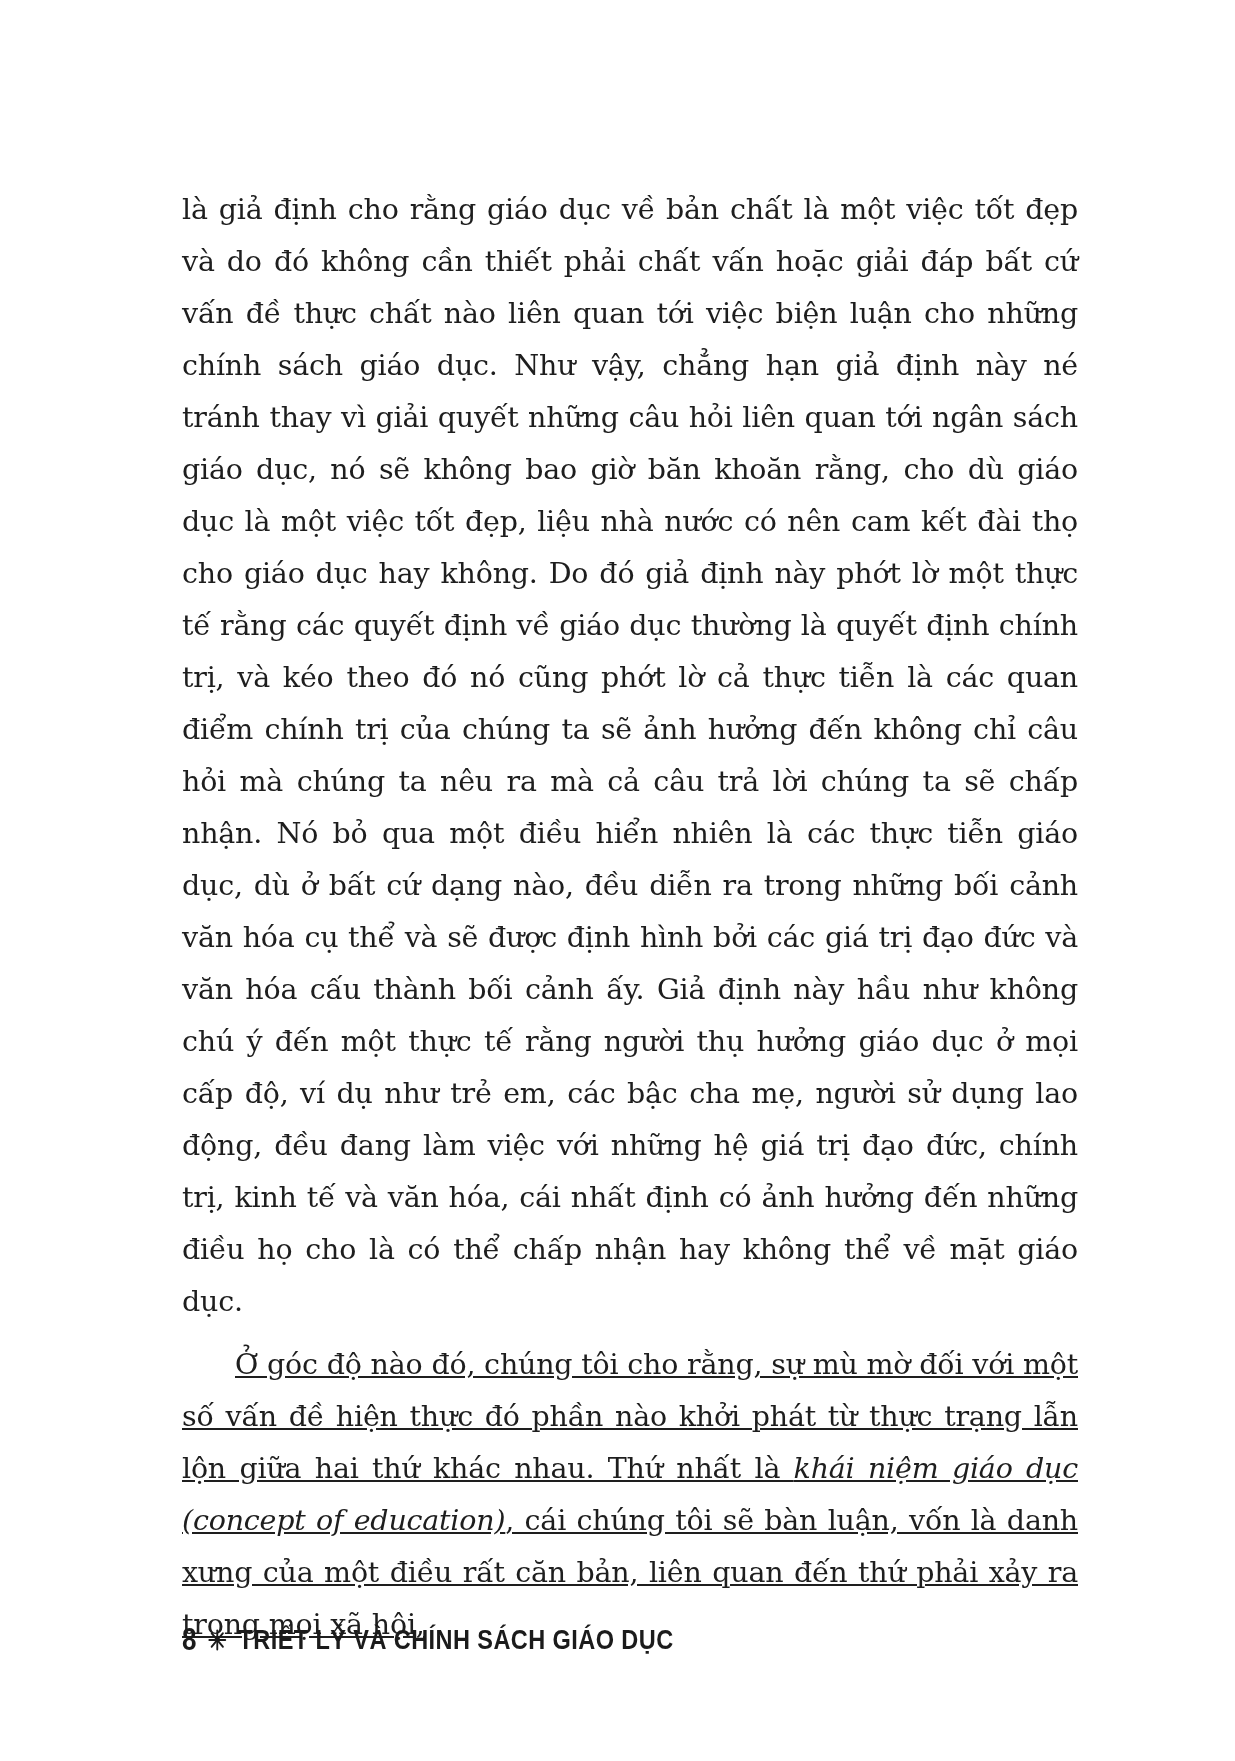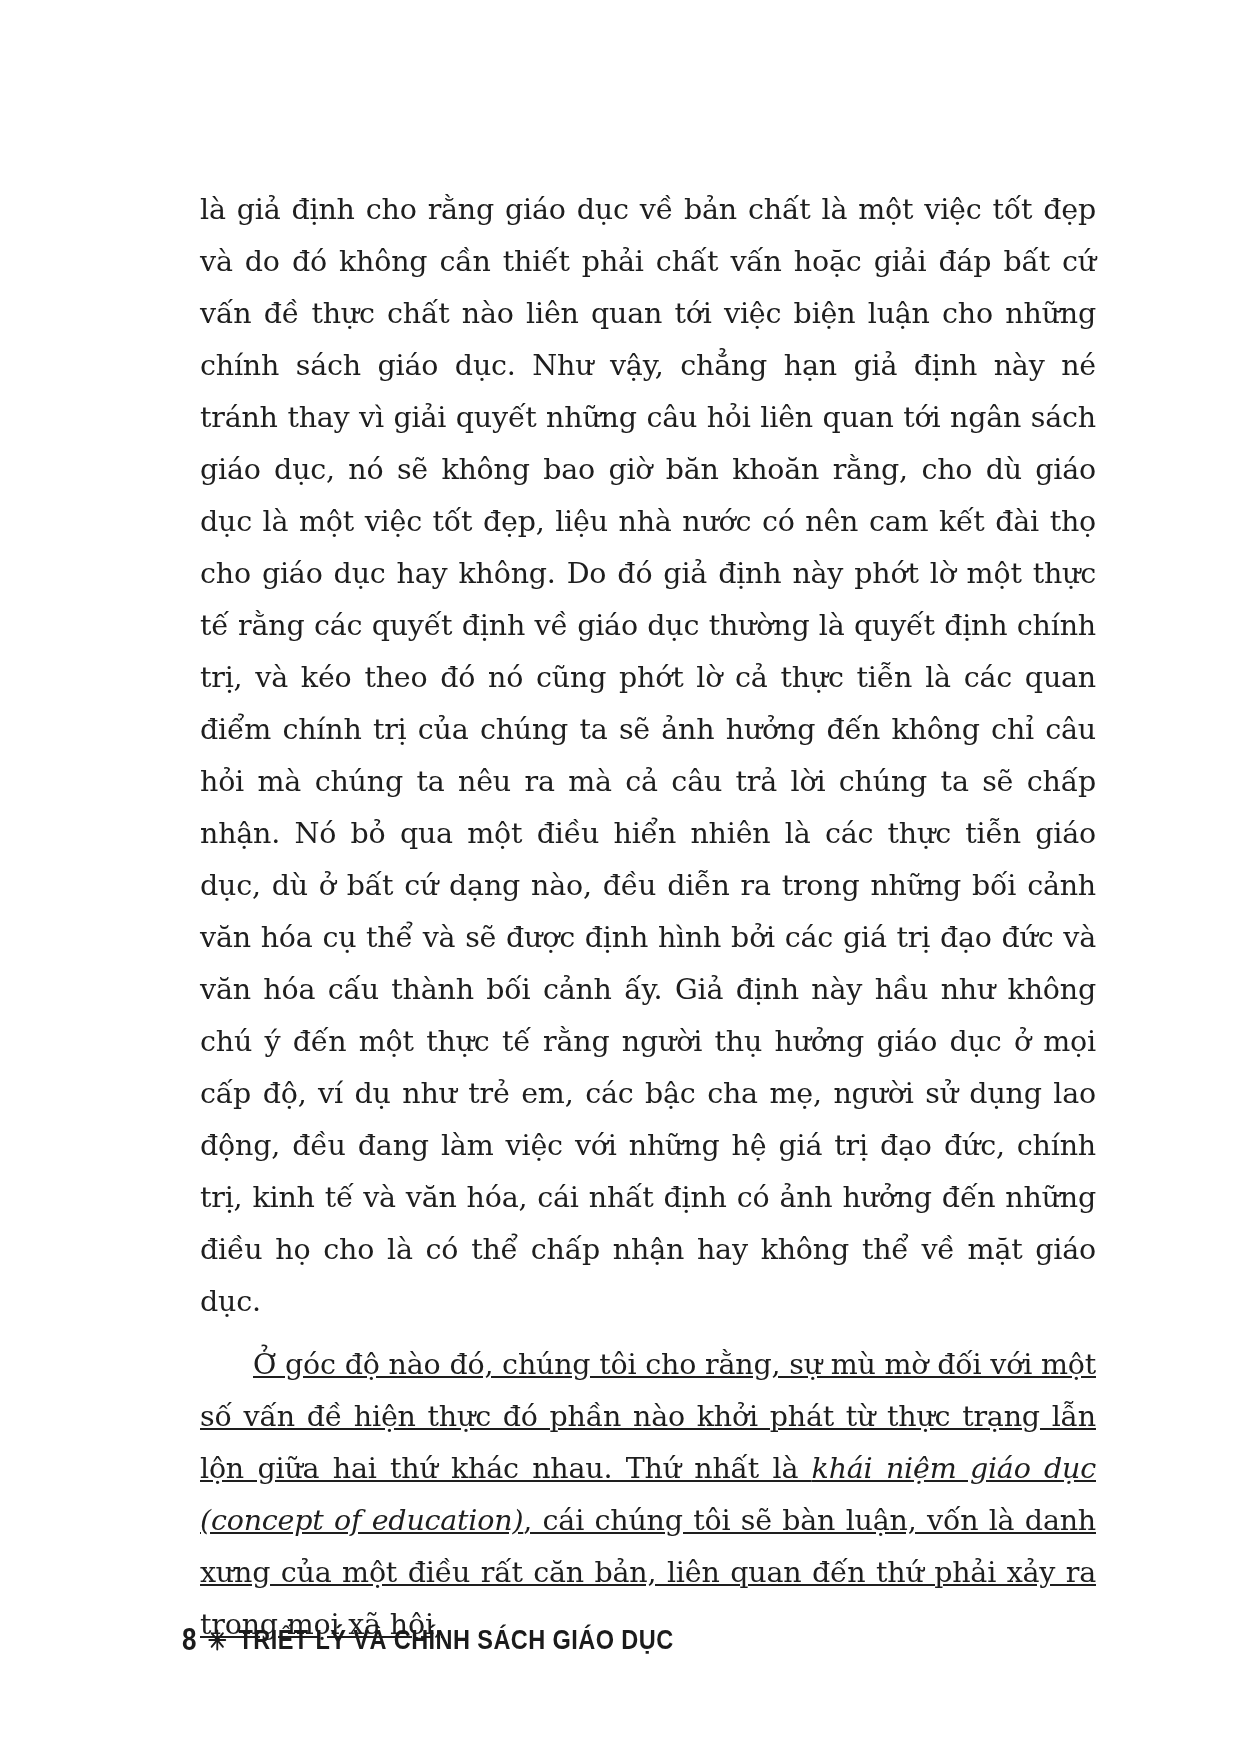--- a/index.html
+++ b/index.html
@@ -10,21 +10,21 @@
   .page {
     position: relative;
     width: 1235px;
     height: 1761px;
     background: #ffffff;
     overflow: hidden;
     font-family: "DejaVu Serif", serif;
   }
   .text-block {
     position: absolute;
-    left: 200px;
+    left: 182px;
     top: 184px;
     width: 896px;
   }
   .body-par {
     margin: 0;
     font-family: "DejaVu Serif", serif;
     font-size: 28.5px;
     line-height: 52px;
     text-align: justify;
     color: #1e1e1e;

